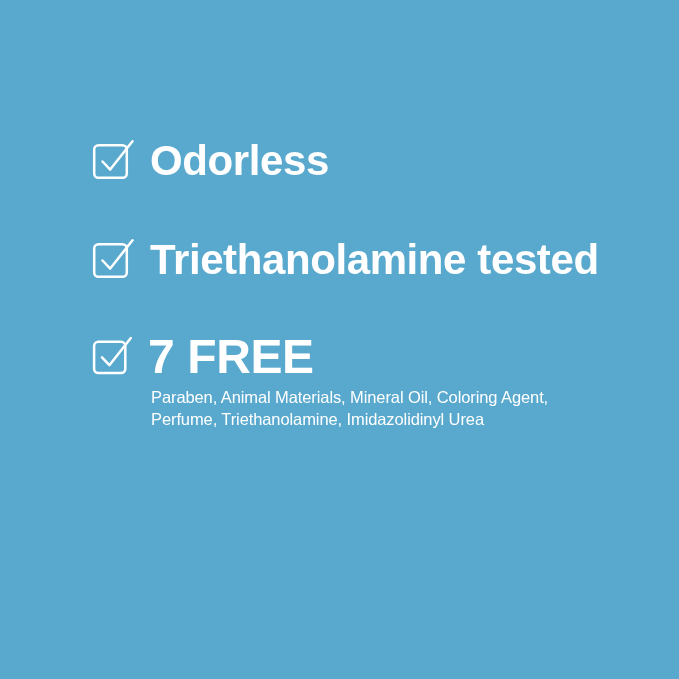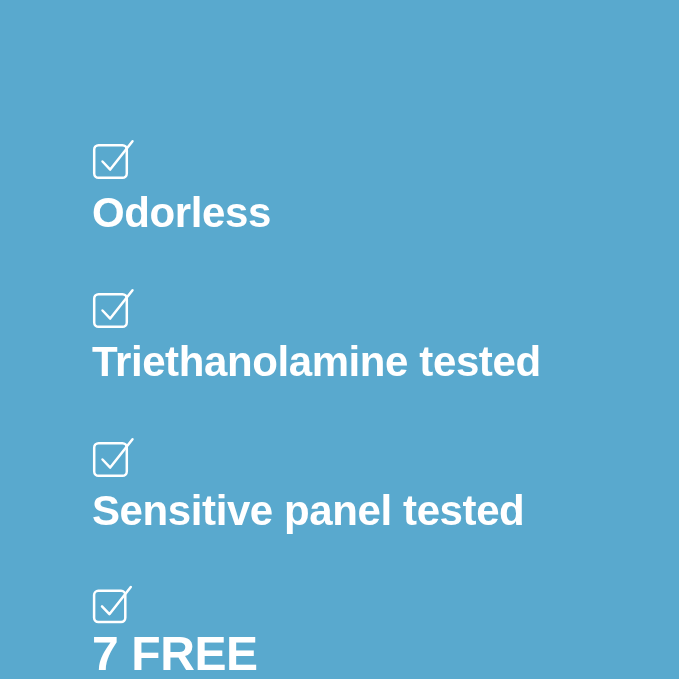--- a/index.html
+++ b/index.html
@@ -25,21 +25,20 @@
     position: absolute;
     left: 92px;
     top: 136px;
     width: 540px;
   }
 
   .feature-row {
     display: flex;
     align-items: flex-start;
     margin-bottom: 47px;
-    flex-direction: column;
   }
   .feature-row:last-child {
     margin-bottom: 0;
   }
 
   .check-icon {
     flex: 0 0 auto;
     width: 46px;
     height: 50px;
     margin-right: 12px;
@@ -116,38 +115,31 @@
         <svg viewBox="0 0 46 50" fill="none" xmlns="http://www.w3.org/2000/svg">
           <rect x="2.2" y="7.2" width="32.6" height="32.6" rx="4.4" ry="4.4" stroke="#ffffff" stroke-width="2.5" fill="none"></rect>
           <path d="M10.5 23.5 L18.2 31.6 L40.5 3.2" stroke="#ffffff" stroke-width="2.5" fill="none" stroke-linecap="round" stroke-linejoin="round"></path>
         </svg>
       </span>
       <div class="feature-body">
         <div class="feature-label">Triethanolamine tested</div>
       </div>
     </div>
 
-    <div class="feature-row">
-      <span class="check-icon">
-        <svg viewBox="0 0 46 50" fill="none" xmlns="http://www.w3.org/2000/svg">
-          <rect x="2.2" y="7.2" width="32.6" height="32.6" rx="4.4" ry="4.4" stroke="#ffffff" stroke-width="2.5" fill="none"></rect>
-          <path d="M10.5 23.5 L18.2 31.6 L40.5 3.2" stroke="#ffffff" stroke-width="2.5" fill="none" stroke-linecap="round" stroke-linejoin="round"></path>
-        </svg>
-      </span>
-      <div class="feature-body">
-        <div class="feature-label">Sensitive panel tested</div>
-      </div>
-    </div>
 
     <div class="feature-row row-7free">
       <span class="check-icon">
         <svg viewBox="0 0 44 47" fill="none" xmlns="http://www.w3.org/2000/svg">
           <rect x="2.1" y="6.8" width="31.2" height="31.2" rx="4.2" ry="4.2" stroke="#ffffff" stroke-width="2.5" fill="none"></rect>
           <path d="M10.0 22.4 L17.4 30.2 L38.8 3.0" stroke="#ffffff" stroke-width="2.5" fill="none" stroke-linecap="round" stroke-linejoin="round"></path>
         </svg>
       </span>
       <div class="feature-body">
         <div class="feature-label">7 FREE</div>
+        <div class="subtext">
+          <div class="subtext-line">Paraben, Animal Materials, Mineral Oil, Coloring Agent,</div>
+          <div class="subtext-line">Perfume, Triethanolamine, Imidazolidinyl Urea</div>
+        </div>
       </div>
     </div>
 
   </div>
 </div>
 
 </body></html>

